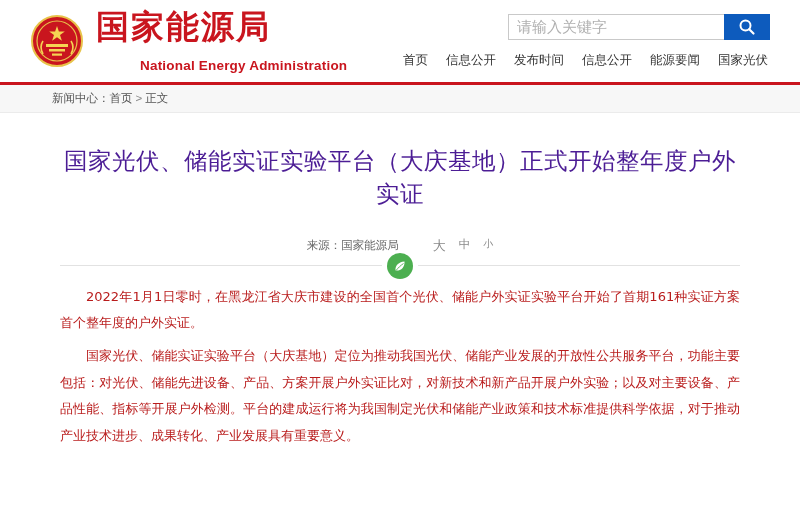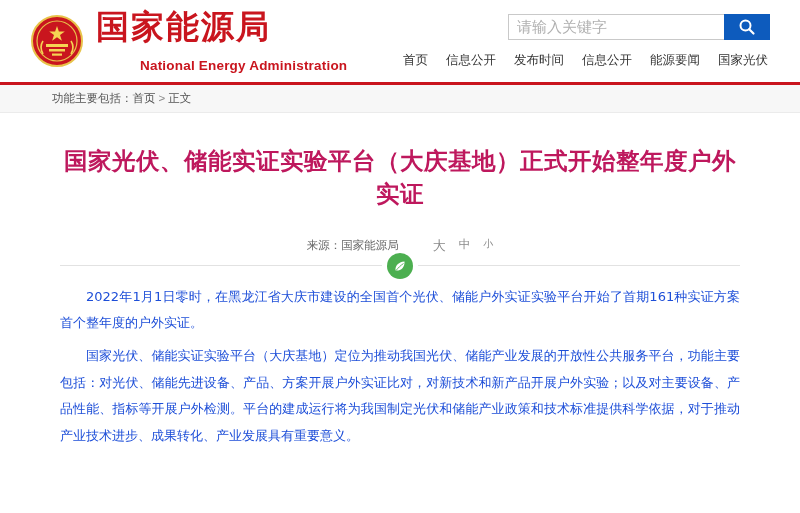--- a/index.html
+++ b/index.html
@@ -101,22 +101,22 @@
   .crumb a { color: #555; text-decoration: none; }
   .crumb .sep { margin: 0 3px; color: #888; }
 
   
   .article {
     padding: 0 60px;
   }
   .title {
     text-align: center;
     font-size: 23.5px;
-    font-weight: bold;
-    color: #be185d;
+    font-weight: normal;
+    color: #4c1d95;
     letter-spacing: 0.5px;
     margin: 32px 0 0 0;
     line-height: 1.4;
     font-family: "DejaVu Sans", sans-serif;
   }
   .meta {
     margin-top: 26px;
     display: flex;
     justify-content: center;
     align-items: center;
@@ -149,21 +149,21 @@
   .leaf-badge .circle {
     width: 26px; height: 26px;
     border-radius: 50%;
     background: #4caf50;
     display: flex; align-items: center; justify-content: center;
   }
 
   .body-text {
     margin-top: 18px;
     font-size: 13px;
-    color: #1d4ed8;
+    color: #b91c1c;
     line-height: 2.05;
     text-align: justify;
     font-family: "DejaVu Sans", sans-serif;
   }
   .body-text p {
     margin: 0 0 6px 0;
     text-indent: 2em;
   }
 </style>
 </head>
@@ -212,21 +212,21 @@
         <a href="#">能源要闻</a>
         <a href="#">国家光伏</a>
       </div>
     </div>
   </div>
 
   <div class="header-rule"></div>
 
   <div class="crumb-wrap">
     <div class="crumb">
-      <span>功能主要包括：</span><a href="#">首页</a><span class="sep">&gt;</span><span>正文</span>
+      <span>新闻中心：</span><a href="#">首页</a><span class="sep">&gt;</span><span>正文</span>
     </div>
   </div>
 
   <div class="article">
     <h1 class="title">国家光伏、储能实证实验平台（大庆基地）正式开始整年度户外实证</h1>
 
     <div class="meta">
       <div>
         <span>来源：</span><span>国家能源局</span>
       </div>

